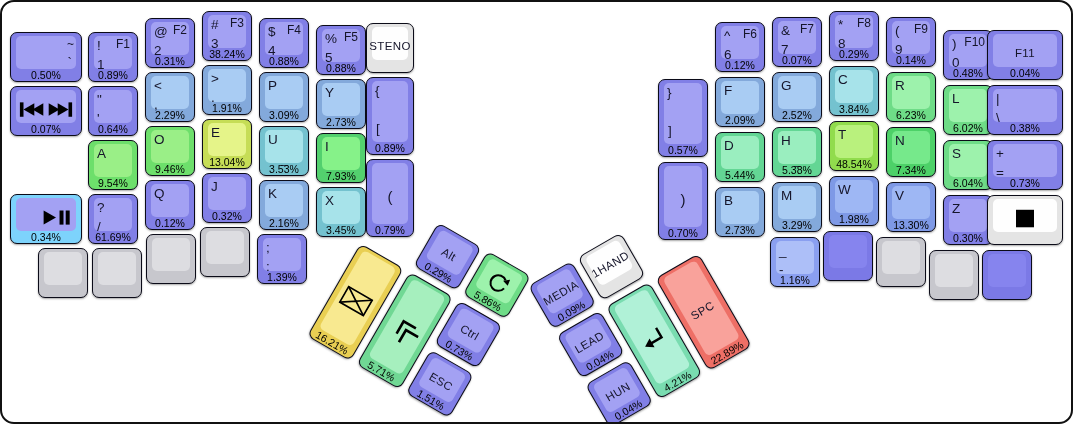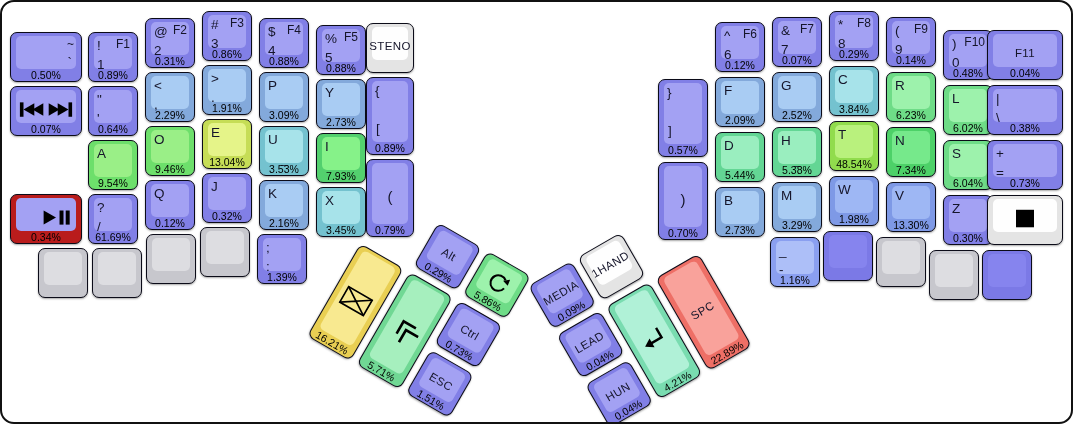--- a/index.html
+++ b/index.html
@@ -62,21 +62,21 @@
       <span class="lbl p-tl">@</span>
       <span class="lbl p-tr">F2</span>
       <span class="lbl p-l2">2</span>
       <span class="pct">0.31%</span>
     </div>
     <div class="key" style="left: 202px; top: 11px; width: 50px; height: 50px; background: rgb(129, 127, 230);">
       <div class="keytop" style="background: rgb(163, 161, 243);"></div>
       <span class="lbl p-tl">#</span>
       <span class="lbl p-tr">F3</span>
       <span class="lbl p-l2">3</span>
-      <span class="pct">0.86%</span>
+      <span class="pct">38.24%</span>
     </div>
     <div class="key" style="left: 259px; top: 18px; width: 50px; height: 50px; background: rgb(129, 127, 230);">
       <div class="keytop" style="background: rgb(163, 161, 243);"></div>
       <span class="lbl p-tl">$</span>
       <span class="lbl p-tr">F4</span>
       <span class="lbl p-l2">4</span>
       <span class="pct">0.88%</span>
     </div>
     <div class="key" style="left: 316px; top: 25px; width: 50px; height: 50px; background: rgb(129, 127, 230);">
       <div class="keytop" style="background: rgb(163, 161, 243);"></div>
@@ -159,21 +159,21 @@
     <div class="key" style="left: 316px; top: 133px; width: 50px; height: 50px; background: rgb(83, 208, 110);">
       <div class="keytop" style="background: rgb(134, 242, 137);"></div>
       <span class="lbl p-tl">I</span>
       <span class="pct">7.93%</span>
     </div>
     <div class="key" style="left: 366px; top: 159px; width: 48px; height: 78px; background: rgb(129, 127, 230);">
       <div class="keytop" style="background: rgb(163, 161, 243);"></div>
       <span class="lbl p-cb">(</span>
       <span class="pct">0.79%</span>
     </div>
-    <div class="key" style="left: 10px; top: 194px; width: 72px; height: 50px; background: #b91c1c;">
+    <div class="key" style="left: 10px; top: 194px; width: 72px; height: 50px; background: #7dd3fc;">
       <div class="keytop" style="background: rgb(163, 161, 243);"></div>
       <span class="icon i-r"><svg width="30" height="18" viewBox="0 0 34 20">
           <polygon points="3,2 3,18 17,10"></polygon>
           <rect x="21" y="2" width="4.5" height="16"></rect>
           <rect x="28" y="2" width="4.5" height="16"></rect>
         </svg></span>
       <span class="pct">0.34%</span>
     </div>
     <div class="key" style="left: 88px; top: 194px; width: 50px; height: 50px; background: rgb(129, 127, 230);">
       <div class="keytop" style="background: rgb(163, 161, 243);"></div>

